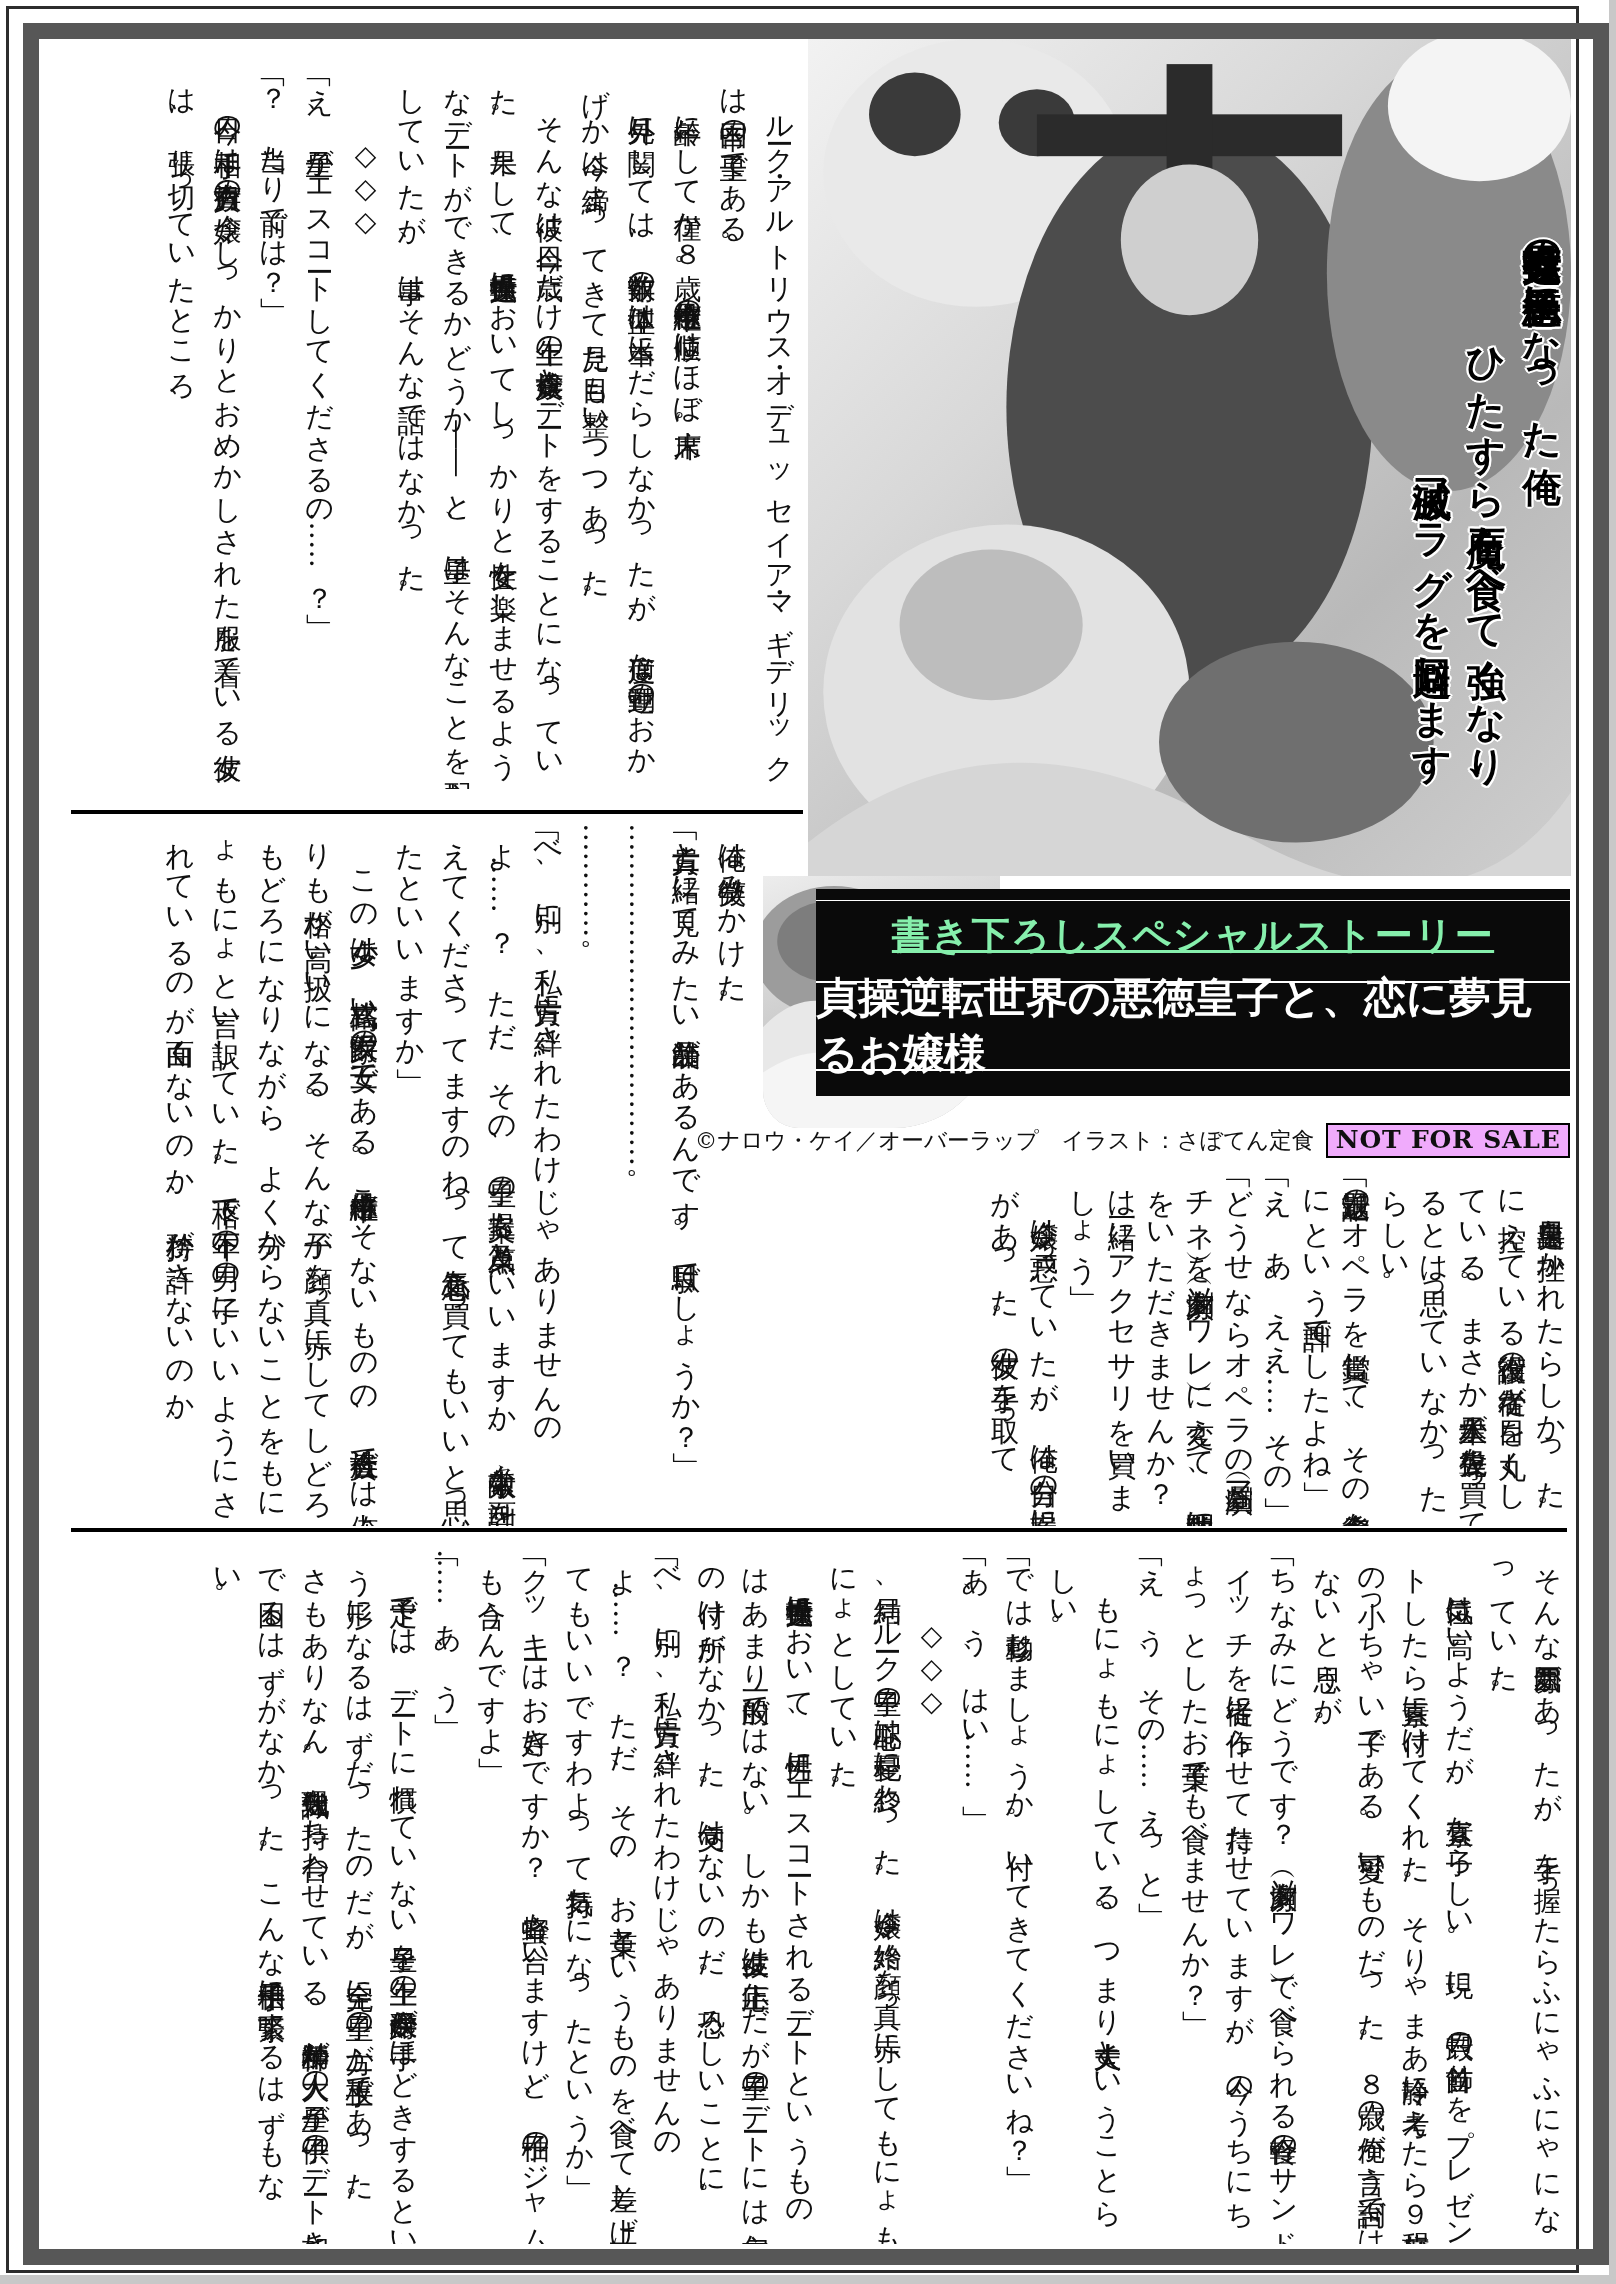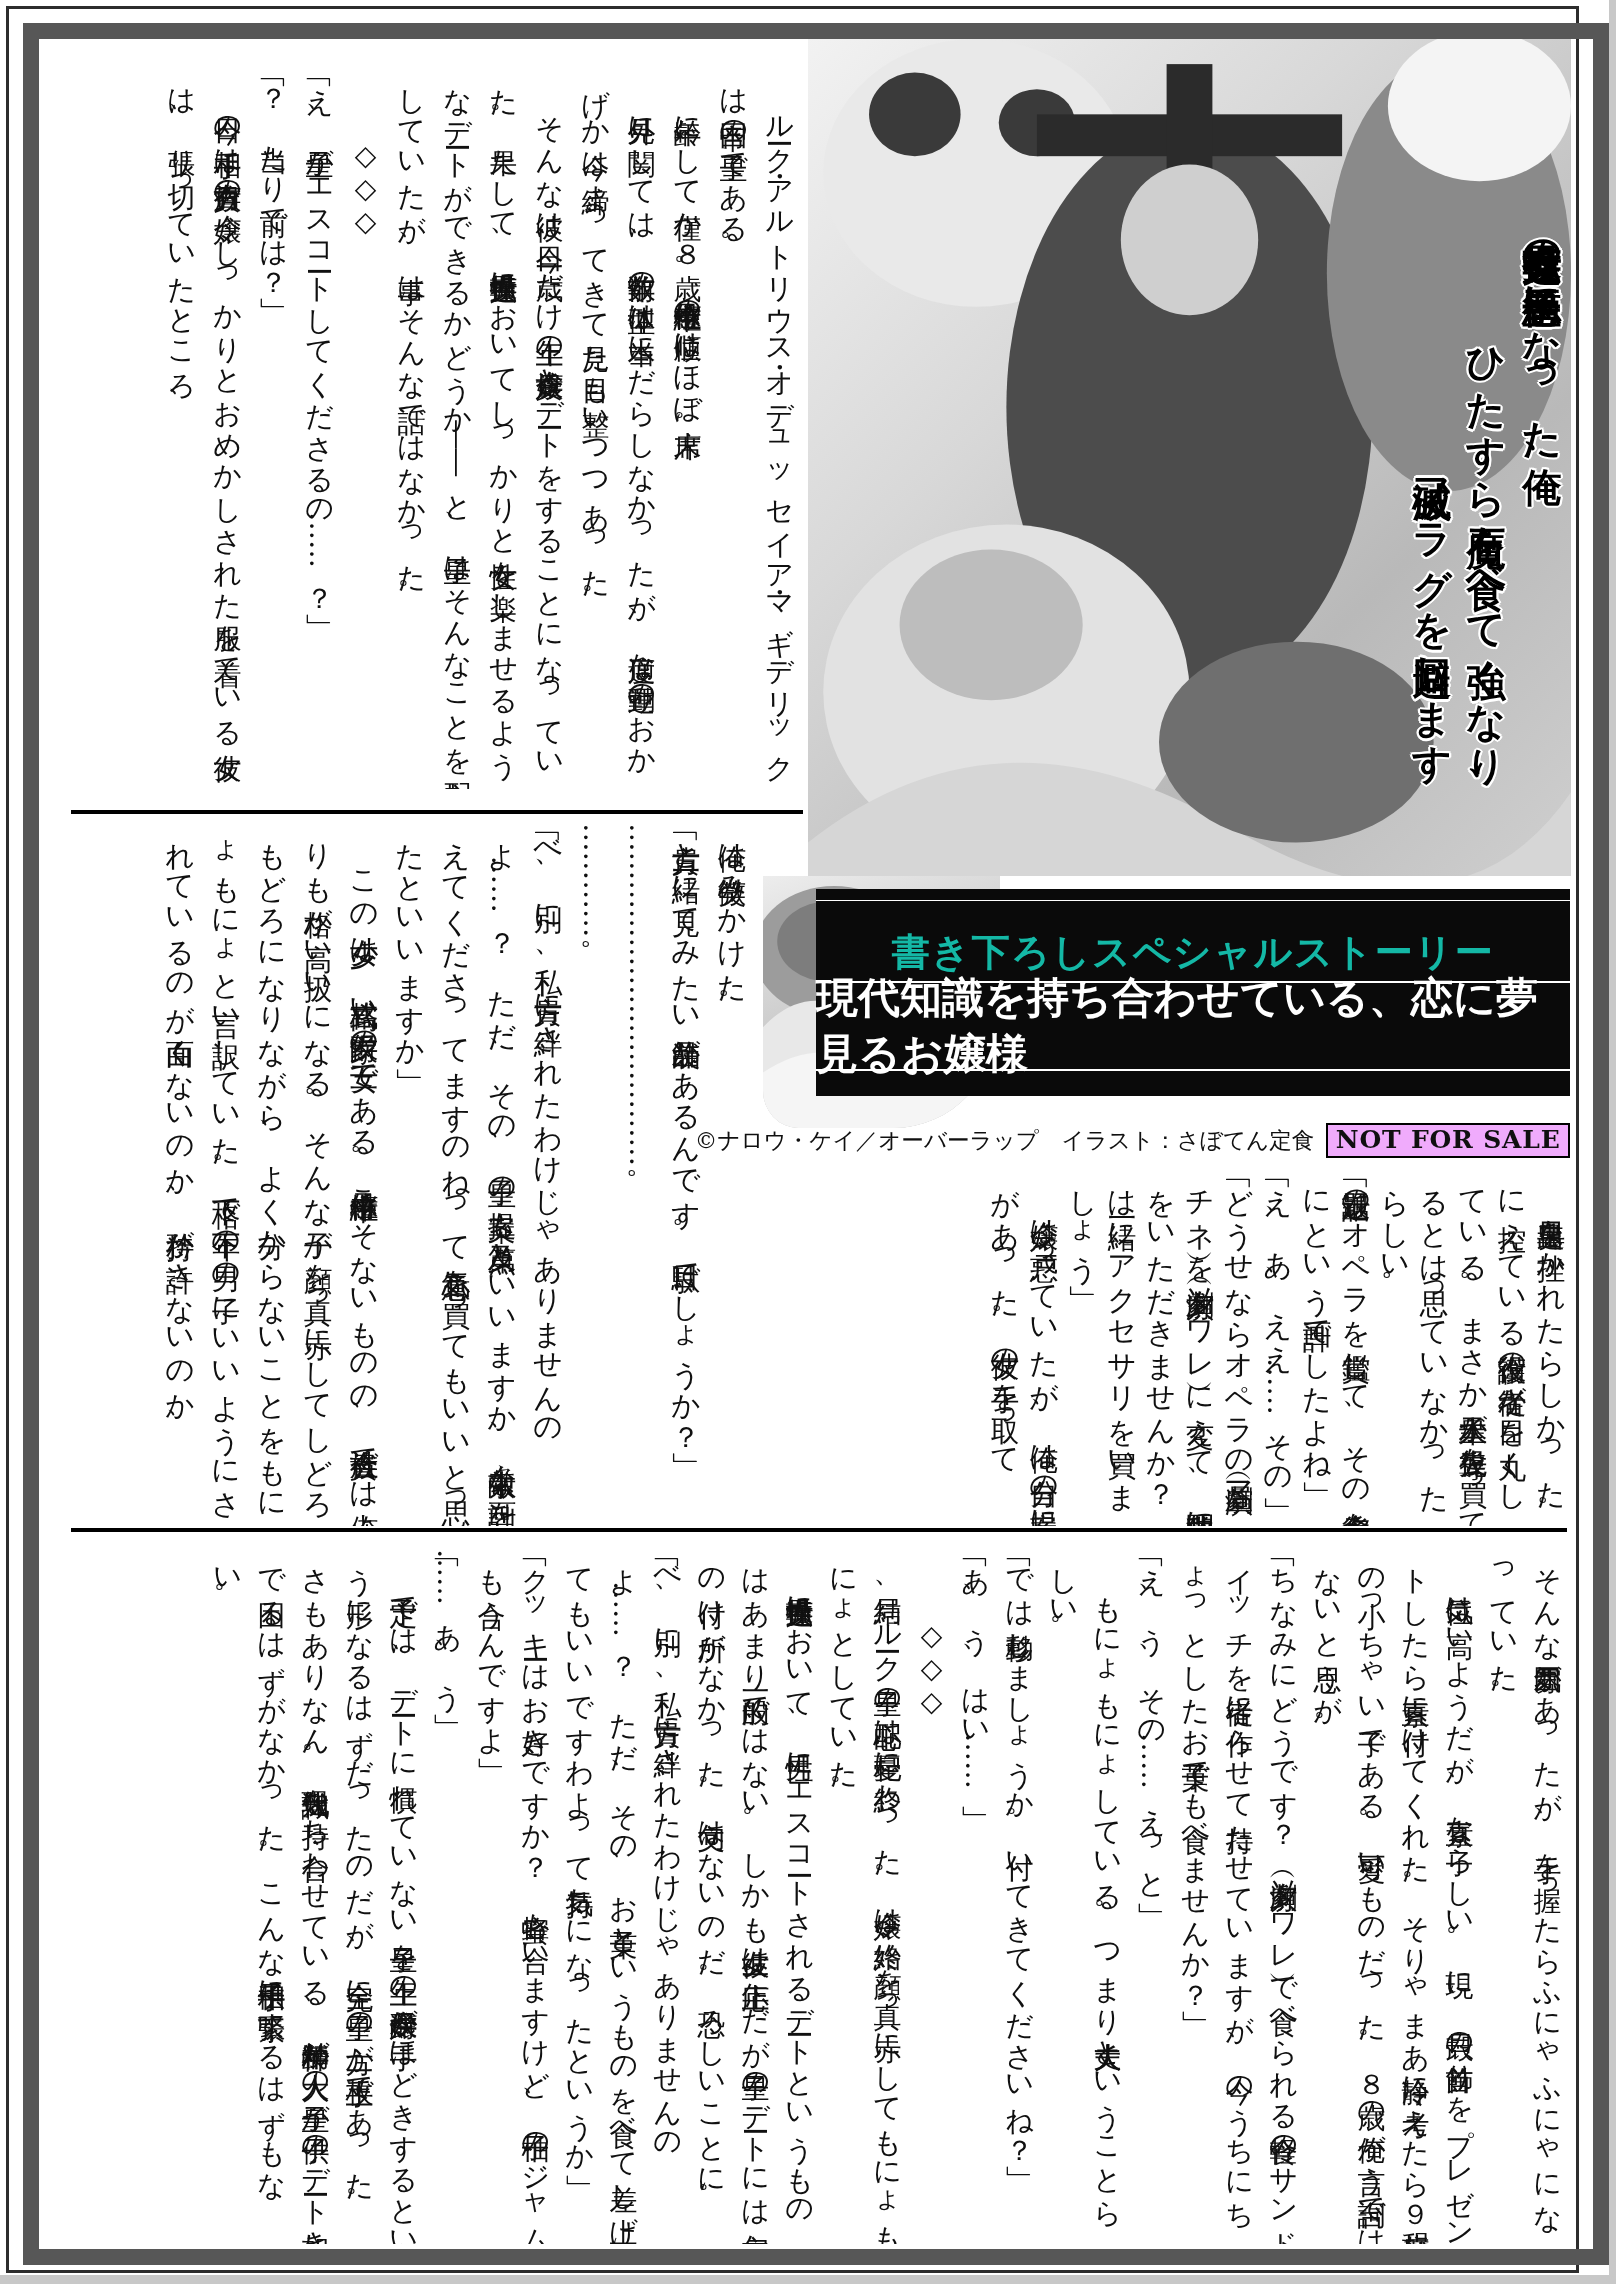--- a/index.html
+++ b/index.html
@@ -50,24 +50,24 @@
   #title-line-1{left:1516px;top:214px;}
   #title-line-2{left:1460px;top:320px;}
   #title-line-3{left:1406px;top:451px;}
 
   
   #banner{position:absolute;left:816px;top:889px;width:754px;height:207px;background:#0a0a0a;z-index:4;}
   #banner .hair{position:absolute;left:0;width:100%;height:1.5px;background:#ffffff;}
   #banner .hair.h1{top:10.5px;}
   #banner .hair.h2{top:92px;}
   #banner .hair.h3{top:180px;}
-  #banner-text-1{position:absolute;left:0;top:25px;width:100%;height:77px;
+  #banner-text-1{position:absolute;left:0;top:8px;width:100%;height:77px;
                  display:flex;align-items:center;justify-content:center;
                  font-family:"DejaVu Sans","Liberation Sans",sans-serif;
-                 font-weight:bold;font-size:38px;color:#14b8a6;letter-spacing:1.5px;}
+                 font-weight:bold;font-size:38px;color:#86efac;letter-spacing:1.5px;text-decoration:underline;}
   #banner-text-2{position:absolute;left:0;top:95px;width:100%;height:84px;
                  display:flex;align-items:center;justify-content:center;
                  font-weight:bold;font-size:42px;color:#ffffff;letter-spacing:0;}
 
   
   #credits{position:absolute;left:812px;top:1123px;width:758px;height:35px;z-index:4;
            display:flex;justify-content:flex-end;align-items:center;gap:12px;}
   #copyright-text{font-size:22.6px;font-weight:normal;letter-spacing:0;white-space:nowrap;}
   #not-for-sale{border:2.3px solid #000;padding:0 7.5px 1.5px 7.5px;font-size:25px;font-weight:bold;
                 letter-spacing:0.8px;background:#f0abfc;white-space:nowrap;}
@@ -109,21 +109,21 @@
   </div>
 
   <div class="title-line" id="title-line-1">貞操逆転世界の悪徳皇子になった俺、</div>
   <div class="title-line" id="title-line-2">ひたすら魔石を食べて強くなり、</div>
   <div class="title-line" id="title-line-3">破滅フラグを回避します</div>
 
   <div id="banner">
     <div class="hair h1"></div>
     <div id="banner-text-1">書き下ろしスペシャルストーリー</div>
     <div class="hair h2"></div>
-    <div id="banner-text-2">現代知識を持ち合わせている、恋に夢見るお嬢様</div>
+    <div id="banner-text-2">貞操逆転世界の悪徳皇子と、恋に夢見るお嬢様</div>
     <div class="hair h3"></div>
   </div>
 
   <div id="credits">
     <span id="copyright-text">©ナロウ・ケイ／オーバーラップ　イラスト：さぼてん定食</span>
     <span id="not-for-sale">NOT FOR SALE</span>
   </div>
 
   <div class="vband" id="intro-band">
       <p class="k-narr">ルーク・アルトリウス・オデュッセイア・マギデリックは帝国の皇子である。</p>

